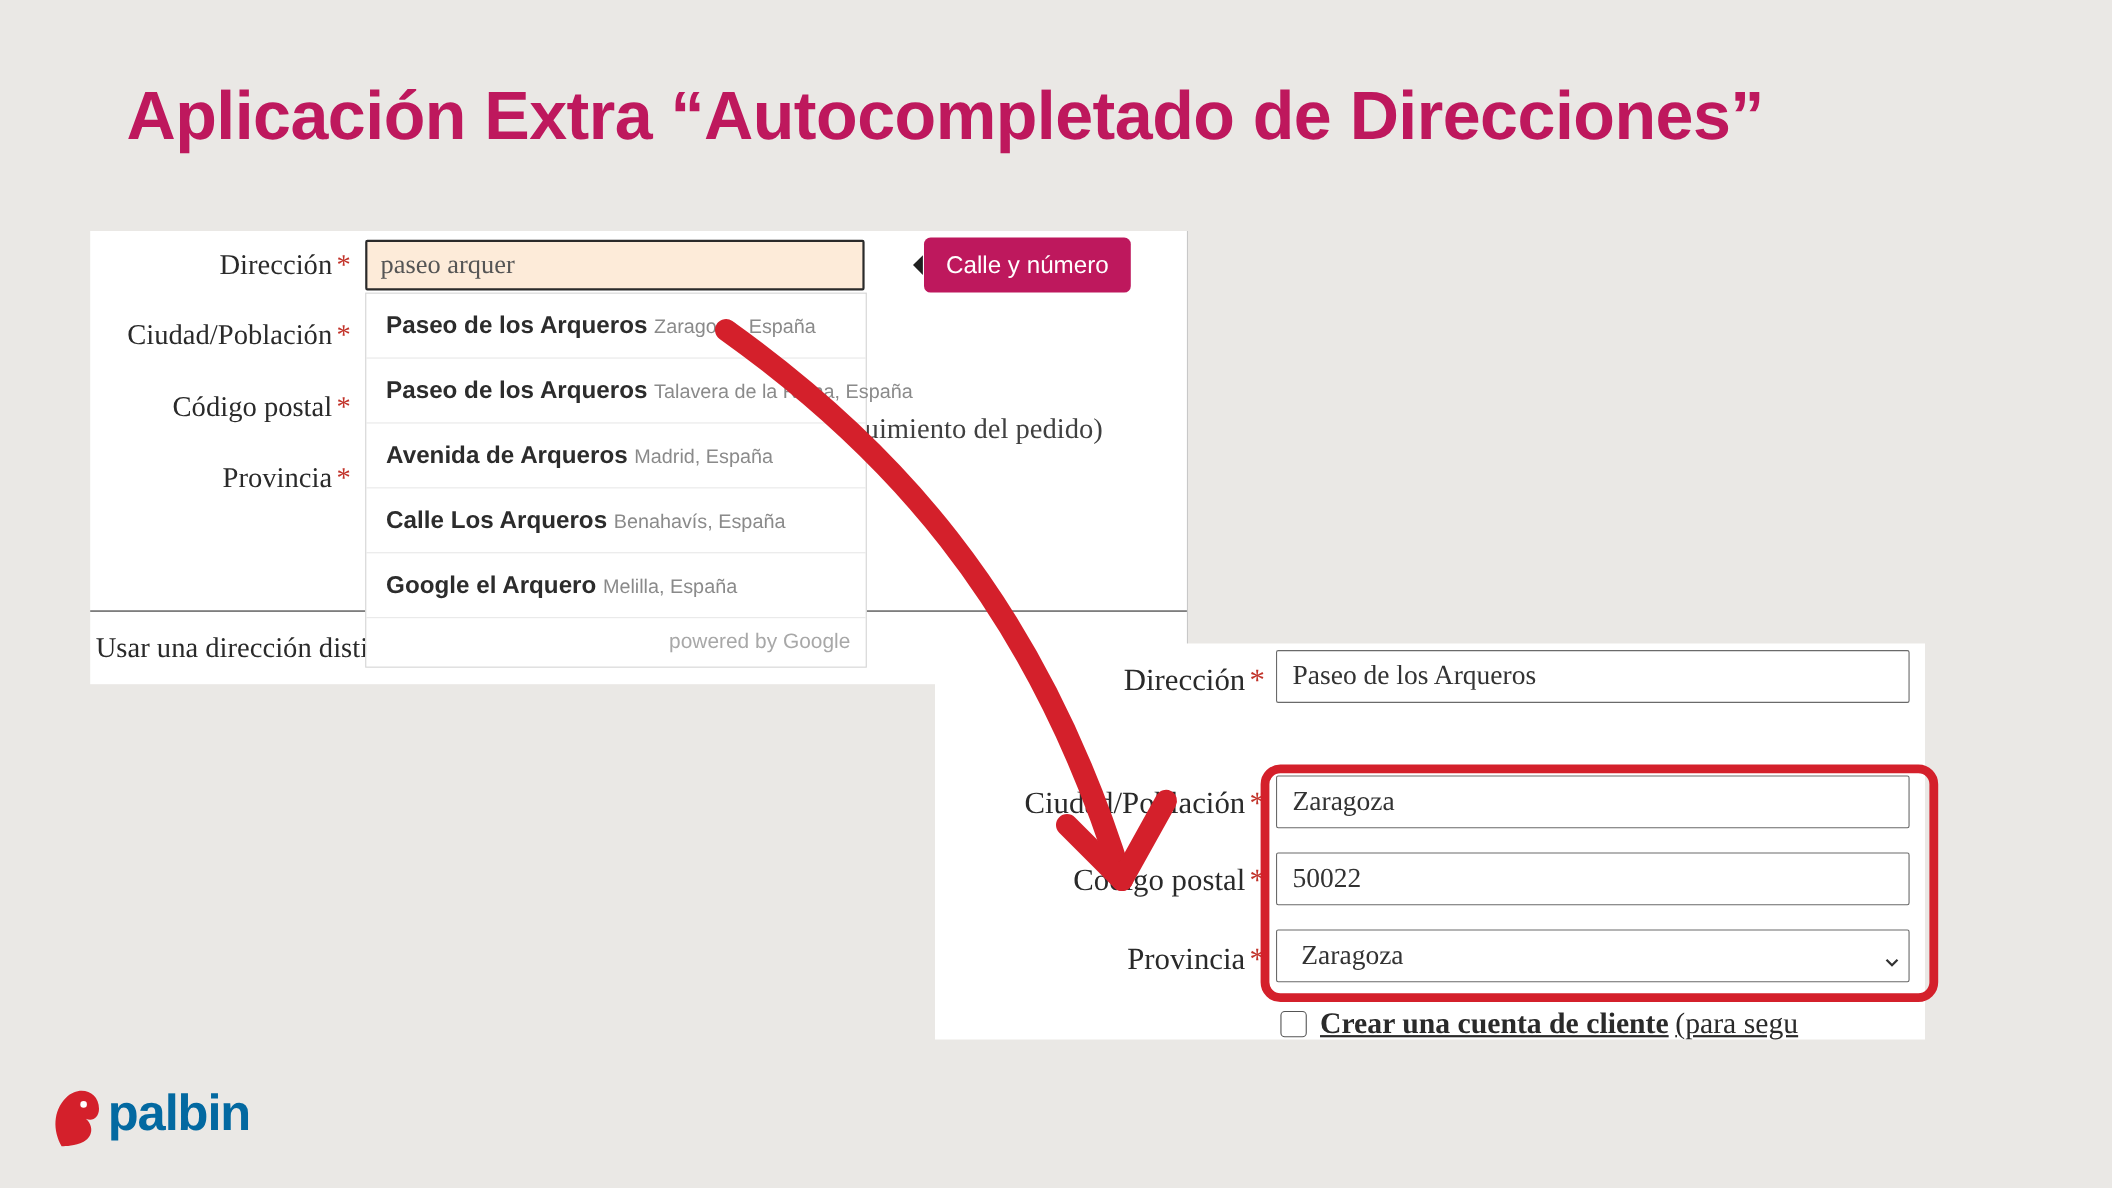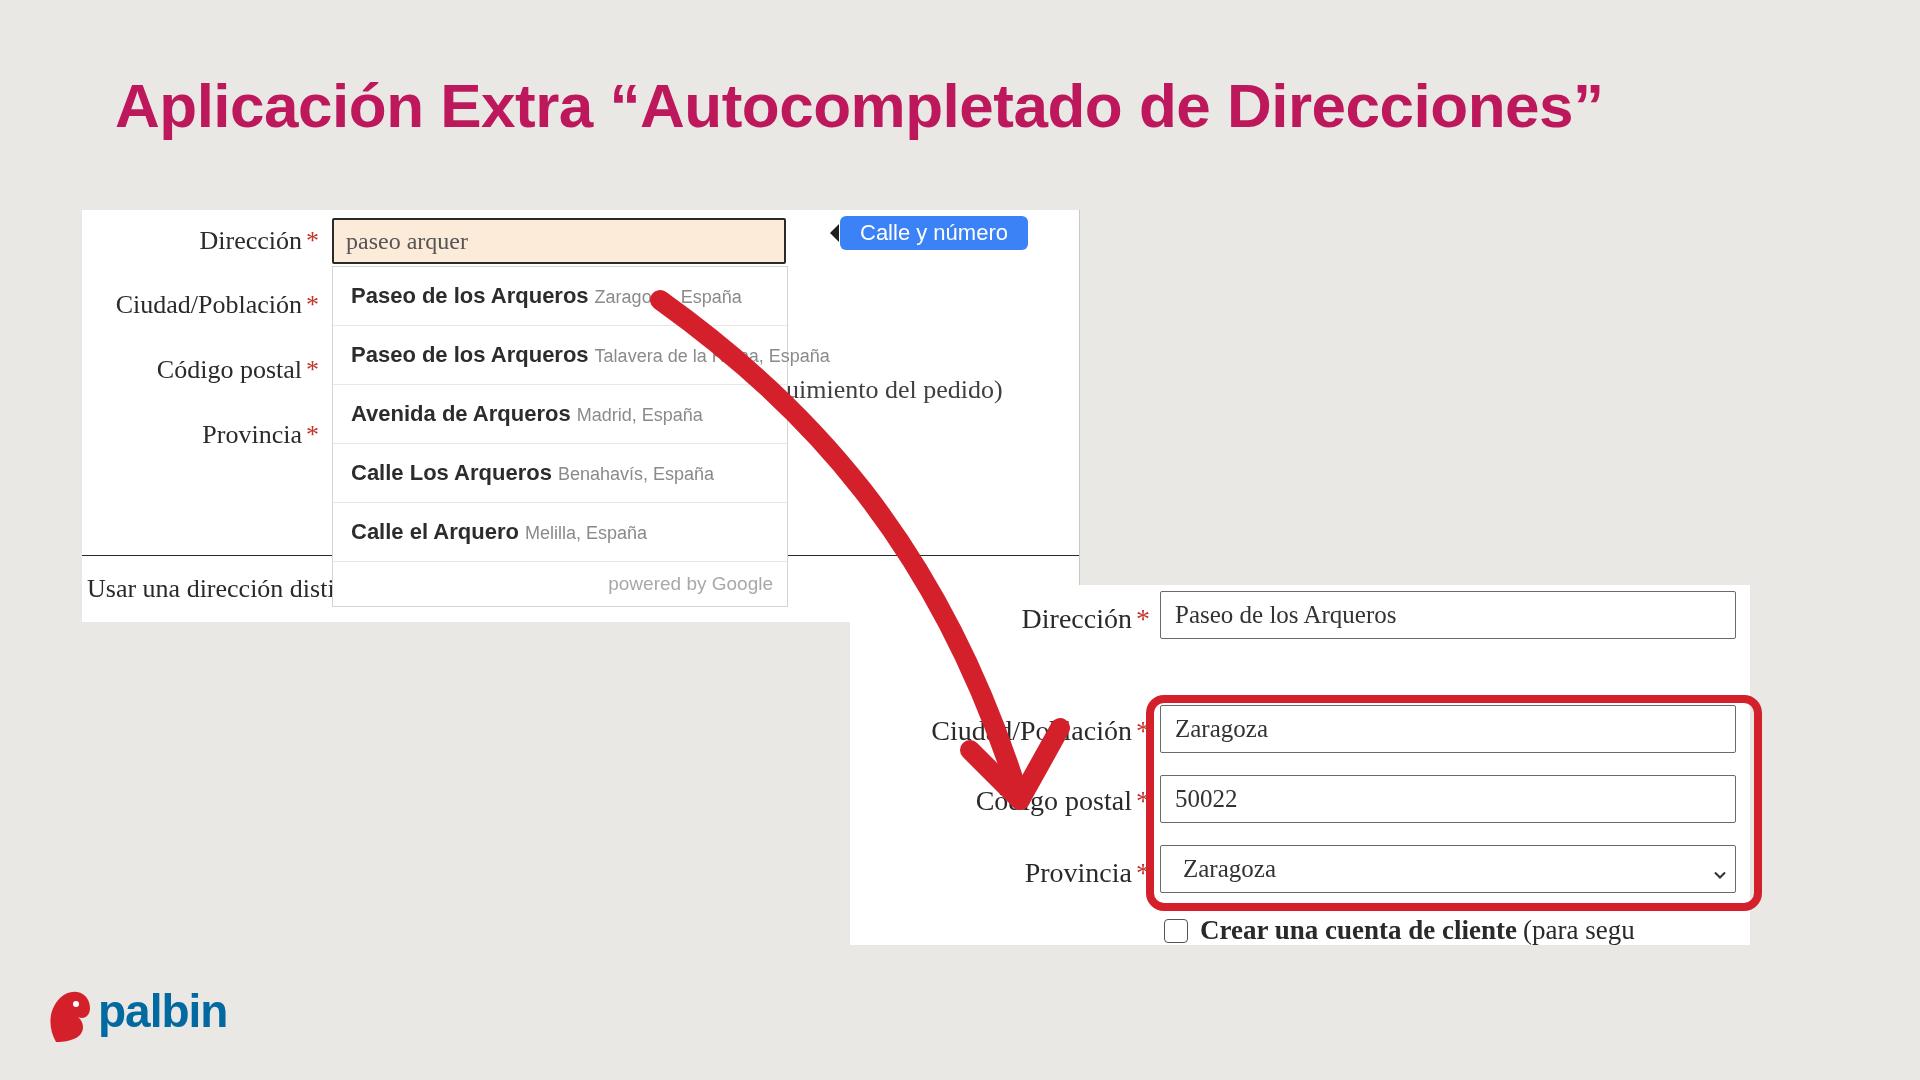--- a/index.html
+++ b/index.html
@@ -6,21 +6,21 @@
   .slide{position:relative;width:1920px;height:1080px;}
   .title{position:absolute;left:115px;top:70px;right:80px;font-size:62px;font-weight:900;color:#be185d;letter-spacing:-0.5px;}
 
   
   .panel-a{position:absolute;left:82px;top:210px;width:997px;height:412px;background:#ffffff;border-right:1px solid #c8c8c8;}
   .pa-label{position:absolute;right:760px;color:#2a2a2a;font-family:Georgia,"Times New Roman",serif;font-size:26px;font-weight:400;white-space:nowrap;}
   .pa-ast{color:#c2342b;margin-left:4px;}
   .pa-input{position:absolute;left:250px;width:454px;height:46px;box-sizing:border-box;border:1px solid #2a2a2a;border-radius:2px;font-family:Georgia,serif;font-size:24px;padding:0 12px;color:#555;}
   .pa-input.hl{background:#fdebd9;border:2px solid #2a2a2a;}
 
-  .tooltip{position:absolute;left:758px;top:6px;height:34px;background:#3b82f6;color:#fff;border-radius:6px;font-size:22px;display:flex;align-items:center;padding:0 20px;}
+  .tooltip{position:absolute;left:758px;top:6px;height:50px;background:#be185d;color:#fff;border-radius:6px;font-size:22px;display:flex;align-items:center;padding:0 20px;}
   .tooltip:before{content:"";position:absolute;left:-10px;top:50%;margin-top:-9px;border:9px solid transparent;border-right-color:#1f1f1f;border-left:none;}
 
   .dropdown{position:absolute;left:250px;top:56px;width:454px;background:#fff;border:1px solid #d4d4d4;z-index:5;}
   .dd-item{padding:16px 18px 16px 18px;border-bottom:1px solid #e8e8e8;font-family:Arial,sans-serif;white-space:nowrap;}
   .dd-item:last-child{border-bottom:none;}
   .dd-main{font-size:22px;color:#2c2c2c;font-weight:700;}
   .dd-sub{font-size:18px;color:#8a8a8a;font-weight:400;margin-left:6px;}
   .dd-footer{height:44px;display:flex;justify-content:flex-end;align-items:center;padding-right:14px;color:#a8a8a8;font-size:19px;font-family:Arial,sans-serif;}
 
   .pa-after{position:absolute;left:704px;top:165px;font-family:Georgia,serif;font-size:26px;color:#404040;white-space:nowrap;}
@@ -31,21 +31,21 @@
   .panel-b{position:absolute;left:850px;top:585px;width:900px;height:360px;background:#fff;}
   .pb-label{position:absolute;font-family:Georgia,serif;font-size:28px;color:#2a2a2a;white-space:nowrap;}
   .pb-ast{color:#c2342b;margin-left:4px;}
   .pb-input{position:absolute;left:310px;width:576px;height:48px;box-sizing:border-box;border:1.5px solid #6a6a6a;border-radius:2px;font-family:Georgia,serif;font-size:25px;padding:0 14px;color:#333;}
   .pb-select{appearance:none;}
   .pb-chevron{position:absolute;left:860px;top:280px;width:20px;height:20px;}
   .pb-chevron svg{width:20px;height:20px;}
 
   .pb-highlight{position:absolute;left:296px;top:110px;width:600px;height:200px;border:8px solid #d4202b;border-radius:18px;pointer-events:none;}
 
-  .pb-check-row{position:absolute;left:314px;top:330px;display:flex;align-items:center;font-family:Georgia,serif;font-size:27px;color:#2a2a2a;white-space:nowrap;}
+  .pb-check-row{position:absolute;left:314px;top:330px;display:flex;align-items:center;font-family:Georgia,serif;font-size:27px;color:#2a2a2a;white-space:nowrap;text-decoration:underline;}
   .pb-check{width:22px;height:22px;border:1.5px solid #555;border-radius:4px;margin-right:12px;}
   .pb-check-strong{font-weight:700;margin-right:6px;}
 
   
   .arrow{position:absolute;left:600px;top:280px;width:560px;height:640px;pointer-events:none;z-index:10;}
 
   
   .logo{position:absolute;left:42px;bottom:34px;display:flex;color:#0369a1;font-weight:800;font-size:46px;letter-spacing:-1px;}
   .logo svg{width:52px;height:62px;margin-right:4px;}
 </style>
@@ -62,21 +62,21 @@
 
     <div class="pa-label" style="top:80px;"><span>Ciudad/Población</span><span class="pa-ast">*</span></div>
     <div class="pa-label" style="top:145px;"><span>Código postal</span><span class="pa-ast">*</span></div>
     <div class="pa-label" style="top:210px;"><span>Provincia</span><span class="pa-ast">*</span></div>
 
     <div class="dropdown">
       <div class="dd-item"><span class="dd-main">Paseo de los Arqueros</span><span class="dd-sub">Zaragoza, España</span></div>
       <div class="dd-item"><span class="dd-main">Paseo de los Arqueros</span><span class="dd-sub">Talavera de la Reina, España</span></div>
       <div class="dd-item"><span class="dd-main">Avenida de Arqueros</span><span class="dd-sub">Madrid, España</span></div>
       <div class="dd-item"><span class="dd-main">Calle Los Arqueros</span><span class="dd-sub">Benahavís, España</span></div>
-      <div class="dd-item"><span class="dd-main">Calle el Arquero</span><span class="dd-sub">Melilla, España</span></div>
+      <div class="dd-item"><span class="dd-main">Google el Arquero</span><span class="dd-sub">Melilla, España</span></div>
       <div class="dd-footer">powered by Google</div>
     </div>
 
     <div class="pa-after">uimiento del pedido)</div>
     <div class="pa-hr"></div>
     <div class="pa-use">Usar una dirección distinta</div>
   </div>
 
   <div class="panel-b">
     <div class="pb-label" style="top:18px;right:600px;"><span>Dirección</span><span class="pb-ast">*</span></div>

